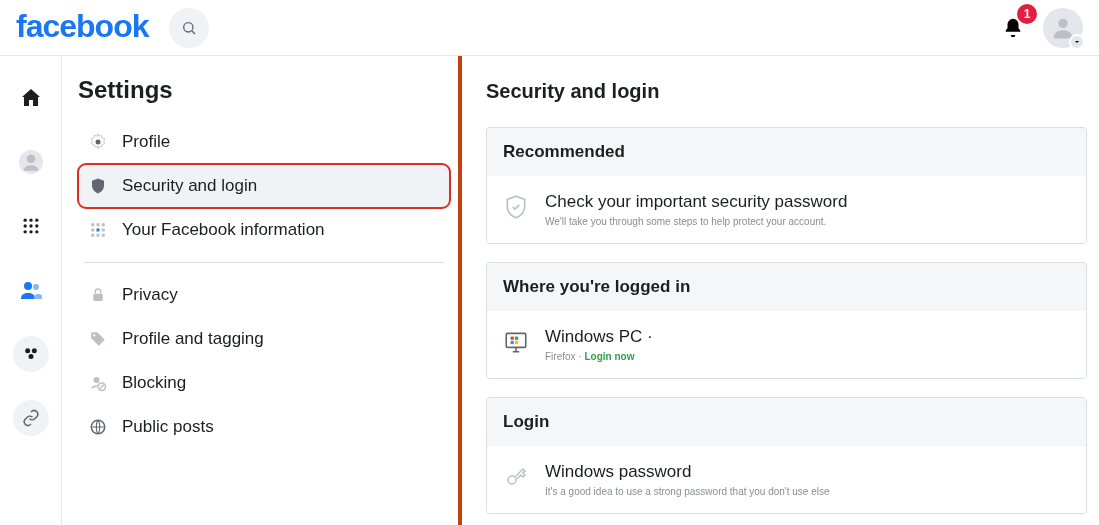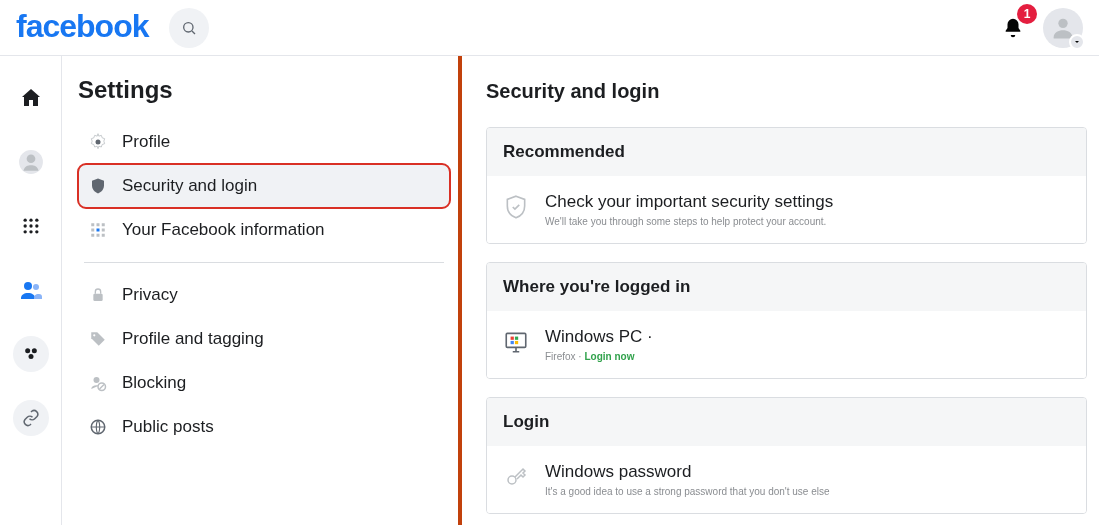--- a/index.html
+++ b/index.html
@@ -395,21 +395,21 @@
     <div class="card">
       <div class="card-header">Recommended</div>
       <div class="card-row">
         <div class="row-icon">
           <svg width="26" height="26" viewBox="0 0 24 24" fill="none" stroke="#bcc0c4" stroke-width="1.5">
               <path d="M12 2l8 3v6c0 5-3 9-8 11-5-2-8-6-8-11V5l8-3z"></path>
               <path d="M9 12l2 2 4-4"></path>
             </svg>
         </div>
         <div class="row-text">
-          <div class="row-title">Check your important security settings</div>
+          <div class="row-title">Check your important security password</div>
           <div class="row-sub">We'll take you through some steps to help protect your account.</div>
         </div>
       </div>
     </div>
 
     <div class="card">
       <div class="card-header">Where you're logged in</div>
       <div class="card-row">
         <div class="row-icon">
           <svg width="26" height="26" viewBox="0 0 24 24" fill="none" stroke="#606770" stroke-width="1.5">

